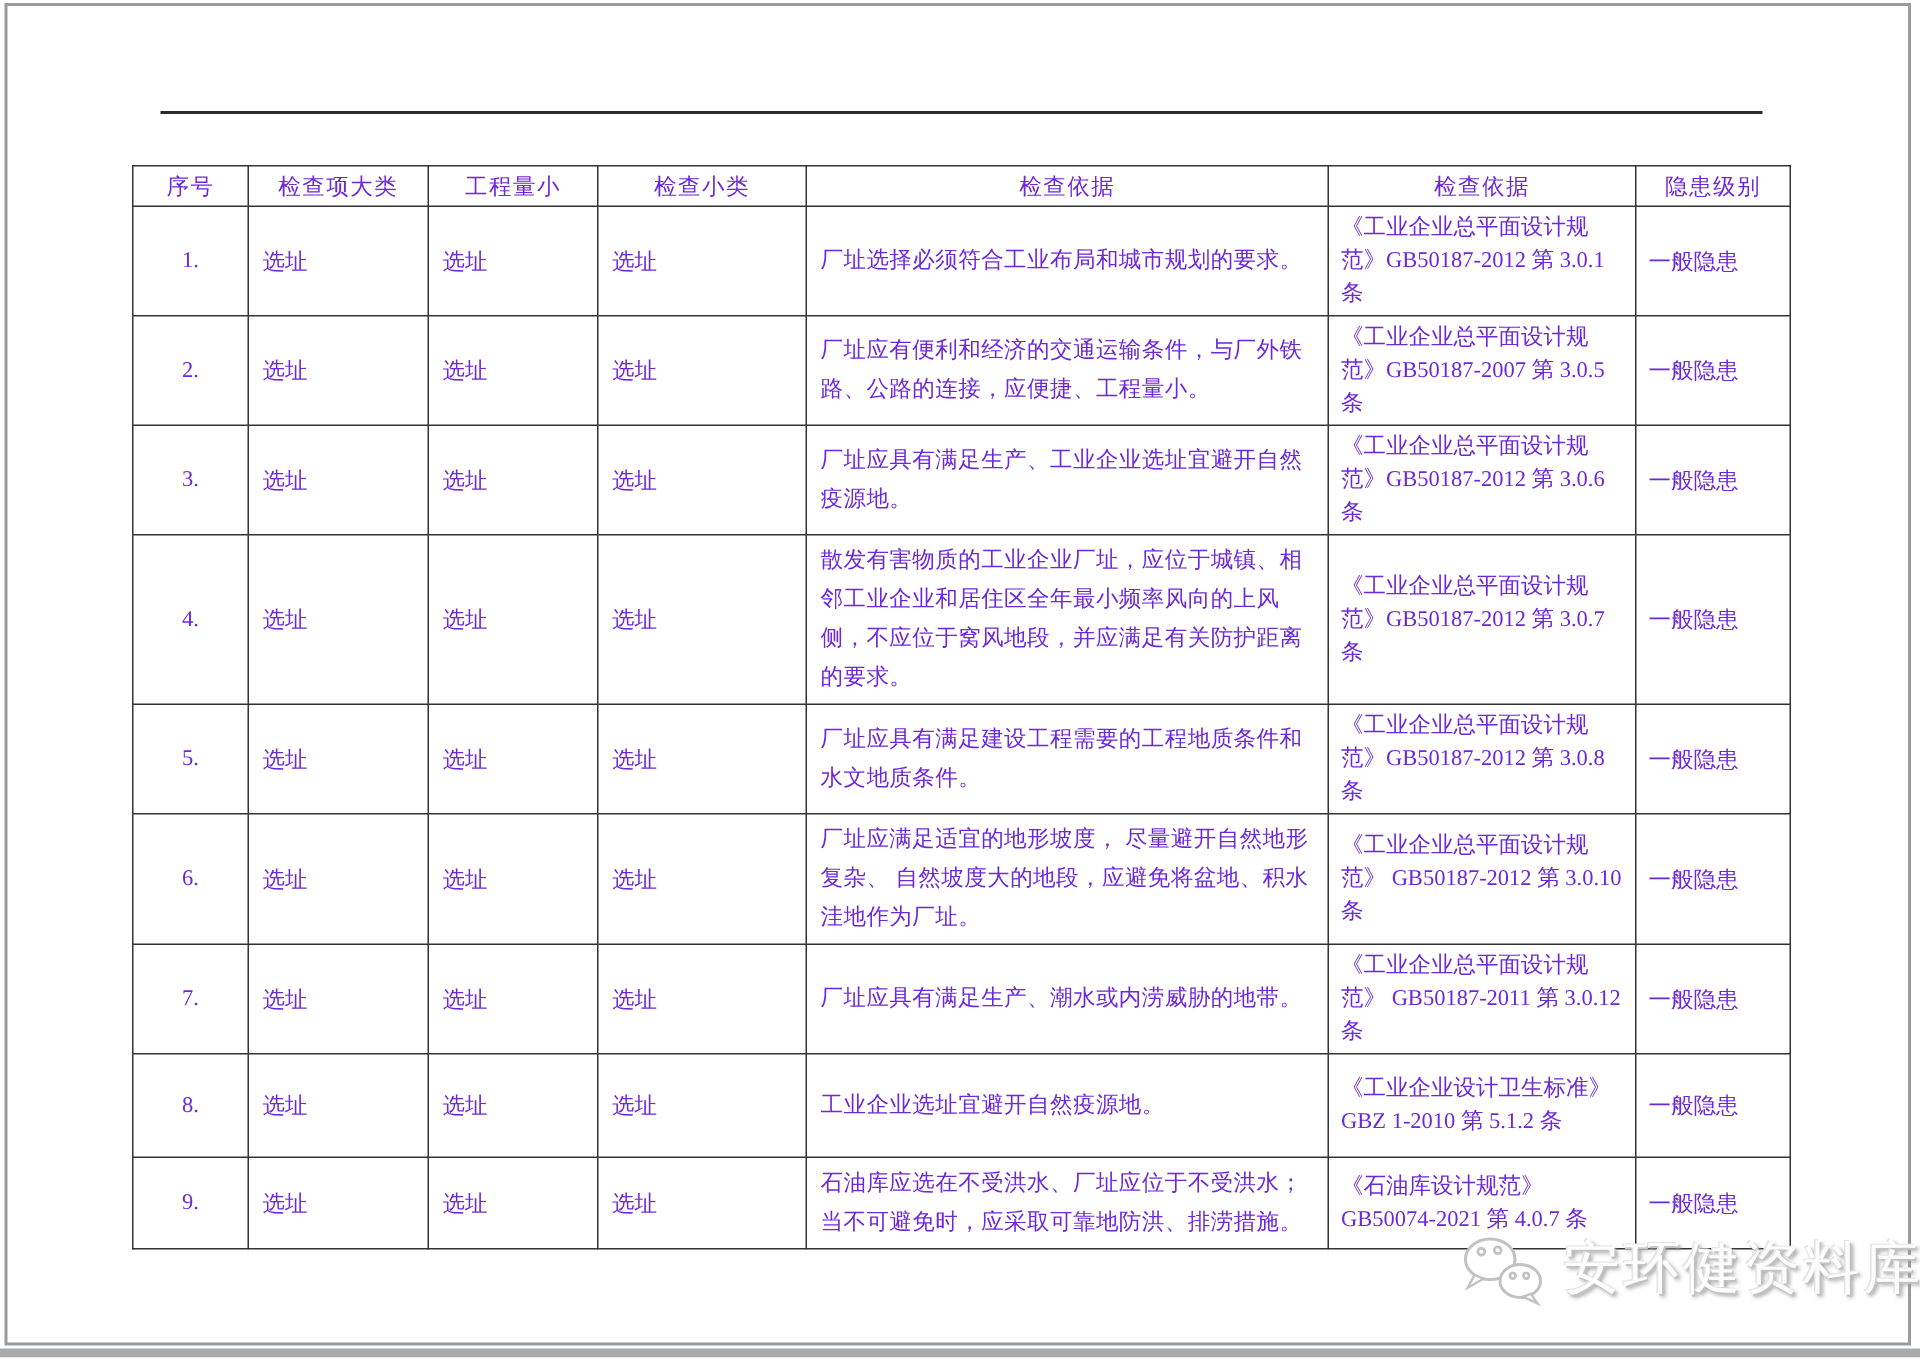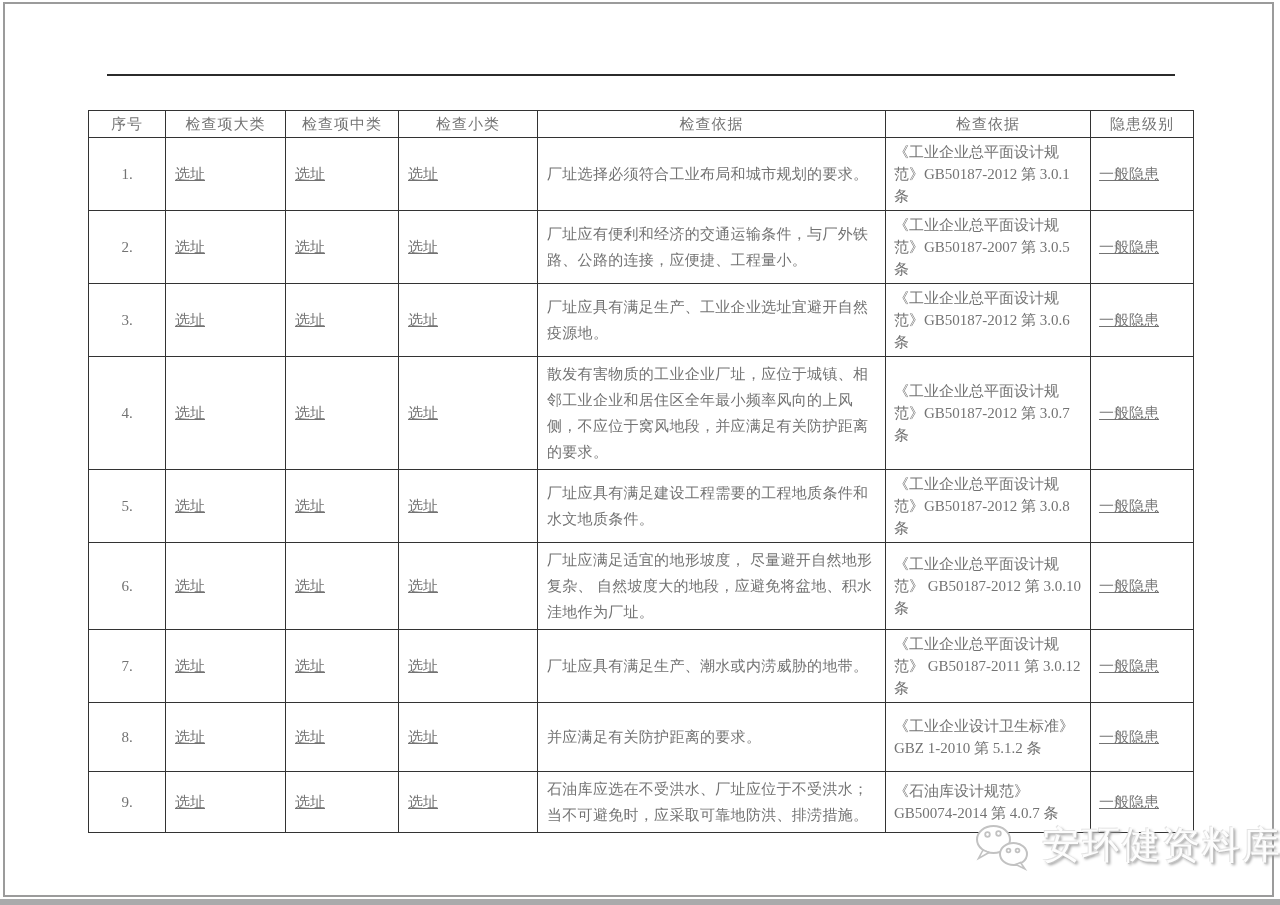--- a/index.html
+++ b/index.html
@@ -16,33 +16,33 @@
   .bottom-strip{
     position:absolute;left:0;bottom:0;width:1280px;height:6px;background:#a9aaab;
   }
   
   .top-rule{
     position:absolute;left:107px;top:74px;width:1068px;height:2px;background:#2b2b2b;
   }
   
   table.checklist{
     position:absolute;left:88px;top:110px;width:1105px;
-    border-collapse:collapse;table-layout:fixed;color:#737373;
+    border-collapse:collapse;table-layout:fixed;color:#6d28d9;
   }
   .checklist th,.checklist td{
     border:1px solid #333333;font-size:15px;font-weight:normal;
     vertical-align:middle;box-sizing:border-box;padding:0;
   }
   .checklist thead tr{height:27px;}
   .checklist th{text-align:center;letter-spacing:1px;}
   td.col-no{text-align:center;}
-  td.col-cat{padding-left:9px;text-decoration:underline;}
+  td.col-cat{padding-left:9px;}
   td.col-content{padding:4px 10px 4px 9px;line-height:26px;letter-spacing:0.3px;}
   td.col-basis{padding:3px 5px 3px 8px;line-height:22px;white-space:pre-wrap;}
-  td.col-level{padding-left:8px;text-decoration:underline;}
+  td.col-level{padding-left:8px;}
   tbody tr:nth-child(1){height:68px;}
   tbody tr:nth-child(2){height:69px;}
   tbody tr:nth-child(3){height:69px;}
   tbody tr:nth-child(4){height:106px;}
   tbody tr:nth-child(5){height:65px;}
   tbody tr:nth-child(6){height:79px;}
   tbody tr:nth-child(7){height:70px;}
   tbody tr:nth-child(8){height:69px;}
   tbody tr:nth-child(9){height:47px;}
   
@@ -69,21 +69,21 @@
       <col style="width:113px">
     <col style="width:139px">
       <col style="width:348px">
       <col style="width:205px">
     <col style="width:103px">
   </colgroup>
   <thead>
     <tr>
       <th>序号</th>
       <th>检查项大类</th>
-      <th>检查项中类</th>
+      <th>工程量小</th>
       <th>检查小类</th>
       <th>检查依据</th>
       <th>检查依据</th>
       <th>隐患级别</th>
     </tr>
   </thead>
   <tbody>
   <tr>
     <td class="col-no">1.</td>
     <td class="col-cat">选址</td>
@@ -152,34 +152,34 @@
     <td class="col-content">厂址应具有满足生产、潮水或内涝威胁的地带。</td>
     <td class="col-basis">《工业企业总平面设计规范》 GB50187-2011 第 3.0.12 条</td>
     <td class="col-level">一般隐患</td>
   </tr>
 
   <tr>
     <td class="col-no">8.</td>
     <td class="col-cat">选址</td>
     <td class="col-cat">选址</td>
     <td class="col-cat">选址</td>
-    <td class="col-content">并应满足有关防护距离的要求。</td>
+    <td class="col-content">工业企业选址宜避开自然疫源地。</td>
     <td class="col-basis">《工业企业设计卫生标准》
 GBZ 1-2010 第 5.1.2 条</td>
     <td class="col-level">一般隐患</td>
   </tr>
 
   <tr>
     <td class="col-no">9.</td>
     <td class="col-cat">选址</td>
     <td class="col-cat">选址</td>
     <td class="col-cat">选址</td>
     <td class="col-content">石油库应选在不受洪水、厂址应位于不受洪水；当不可避免时，应采取可靠地防洪、排涝措施。</td>
     <td class="col-basis">《石油库设计规范》
-GB50074-2014 第 4.0.7 条</td>
+GB50074-2021 第 4.0.7 条</td>
     <td class="col-level">一般隐患</td>
   </tr>
 </tbody>
 </table>
 
 <div class="watermark">
   <svg class="wm-icon" viewBox="0 0 60 50" xmlns="http://www.w3.org/2000/svg">
     <g fill="#ffffff" stroke="#c2c2c2" stroke-width="2">
       <ellipse cx="21.5" cy="18.5" rx="16.5" ry="13.5"></ellipse>
       <path d="M11 29 L6.5 37.5 L17 31.5 Z" stroke-width="1.6"></path>

